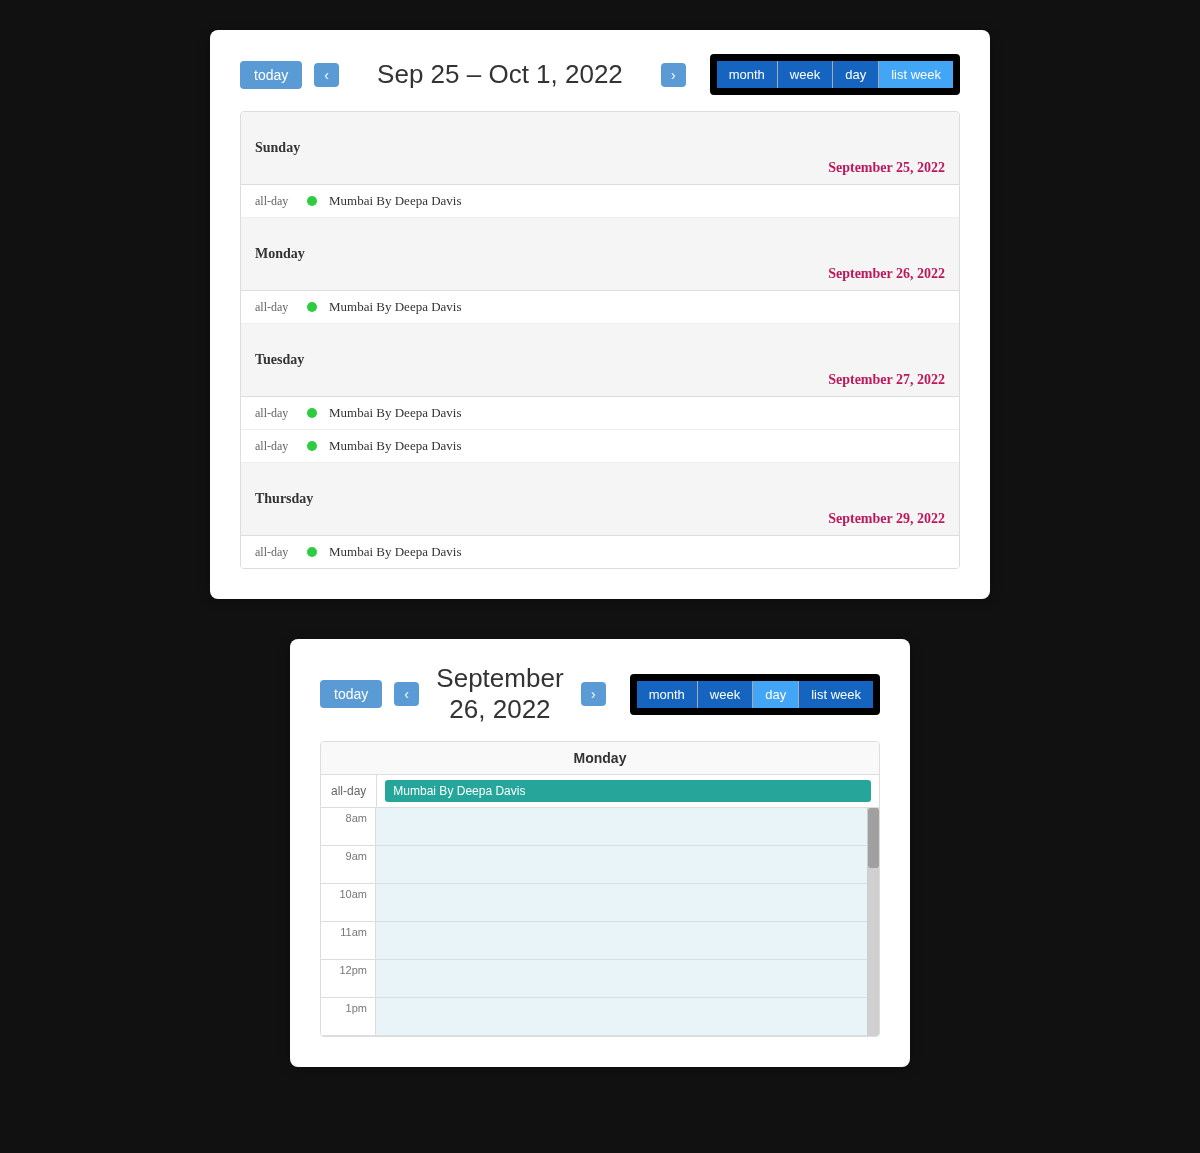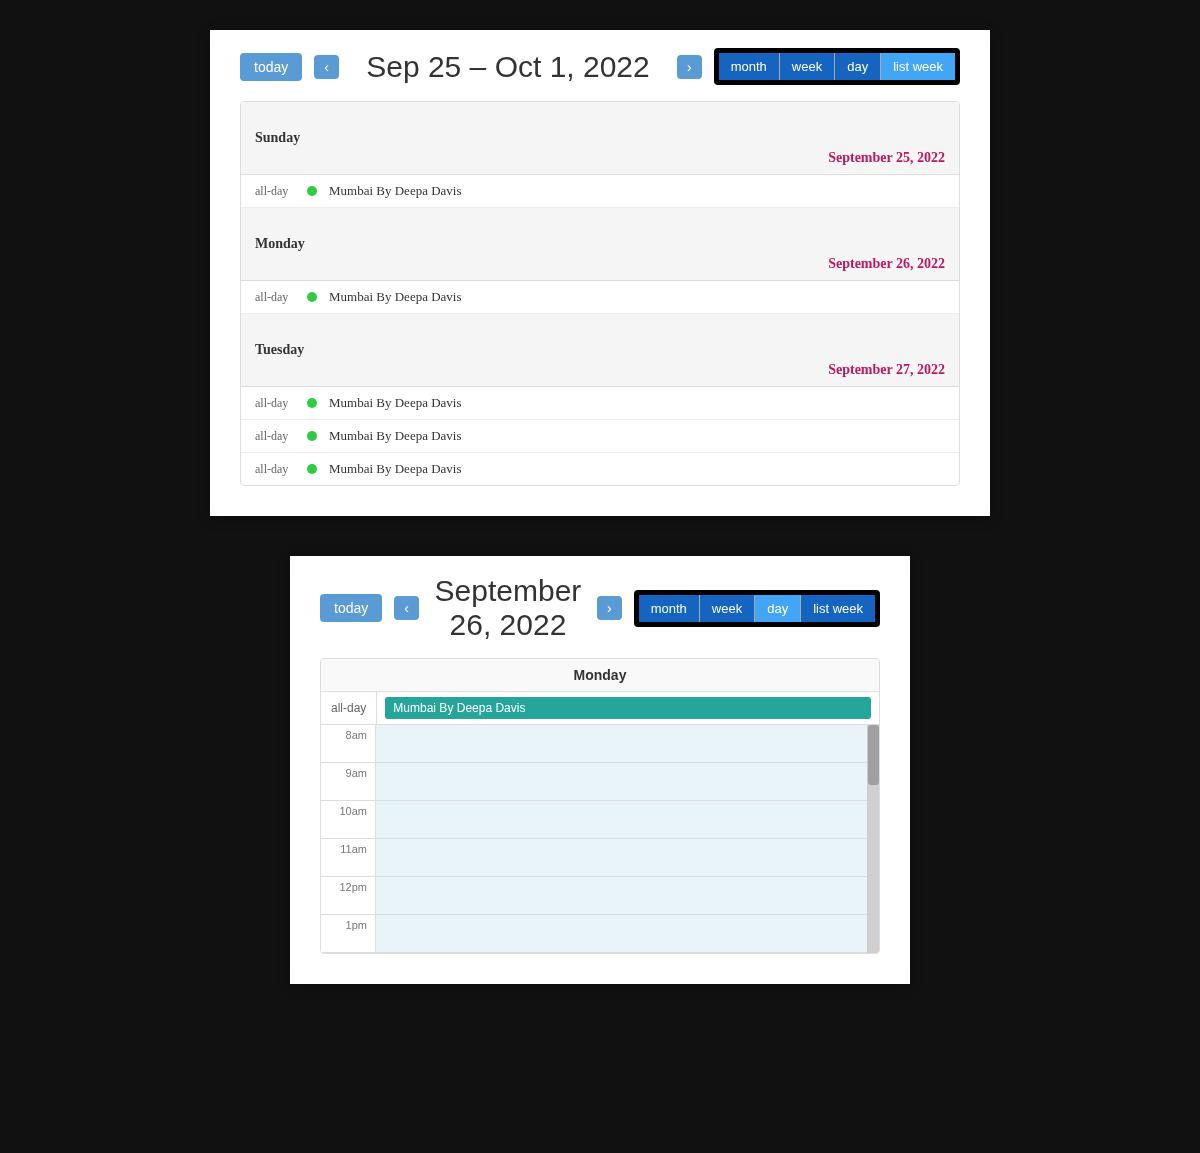--- a/index.html
+++ b/index.html
@@ -10,22 +10,22 @@
       flex-direction: column;
       align-items: center;
       padding: 30px 20px;
       gap: 0px;
       min-height: 1153px;
     }
 
     
     .calendar-card {
       background: #fff;
-      border-radius: 0;
-      padding: 18px 30px 30px 30px;
+      border-radius: 8px;
+      padding: 24px 30px 30px 30px;
       width: 780px;
       box-shadow: 0 2px 12px rgba(0,0,0,0.3);
     }
 
     .card-top {
       margin-bottom: 30px;
     }
     .card-bottom {
       margin-top: -20px;
     }
@@ -35,21 +35,21 @@
       display: flex;
       align-items: center;
       gap: 12px;
       margin-bottom: 16px;
     }
     .toolbar-center {
       flex: 1;
       text-align: center;
     }
     .title-text {
-      font-size: 30px;
+      font-size: 26px;
       font-weight: 400;
       color: #333;
     }
     .btn-today {
       background: #5b9bd5;
       color: #fff;
       border: none;
       padding: 6px 14px;
       border-radius: 4px;
       font-size: 14px;
@@ -61,23 +61,24 @@
       color: #fff;
       border: none;
       padding: 5px 10px;
       border-radius: 4px;
       font-size: 14px;
       cursor: pointer;
       line-height: 1;
     }
     .view-group {
       display: flex;
-      border: 5px solid #000000;
+      border: 7px solid #000000;
       border-radius: 4px;
       overflow: hidden;
+      margin-left: 12px;
     }
     .btn-view {
       background: #1565c0;
       color: #fff;
       border: none;
       border-right: 1px solid #aaa;
       padding: 6px 12px;
       font-size: 13px;
       cursor: pointer;
     }
@@ -274,20 +275,24 @@
       <span class="event-dot"></span>
       <span class="event-title">Mumbai By Deepa Davis</span>
     </div>
 
     <div class="event-row">
       <span class="all-day-label">all-day</span>
       <span class="event-dot"></span>
       <span class="event-title">Mumbai By Deepa Davis</span>
     </div>
 
+    <div class="day-header">
+      <span class="day-name">Thursday</span>
+      <span class="day-date">September 29, 2022</span>
+    </div>
     <div class="event-row">
       <span class="all-day-label">all-day</span>
       <span class="event-dot"></span>
       <span class="event-title">Mumbai By Deepa Davis</span>
     </div>
   </div>
 </div>
 
 <div class="calendar-card card-bottom" style="width:620px; margin-top: 10px;">
   <div class="toolbar">

